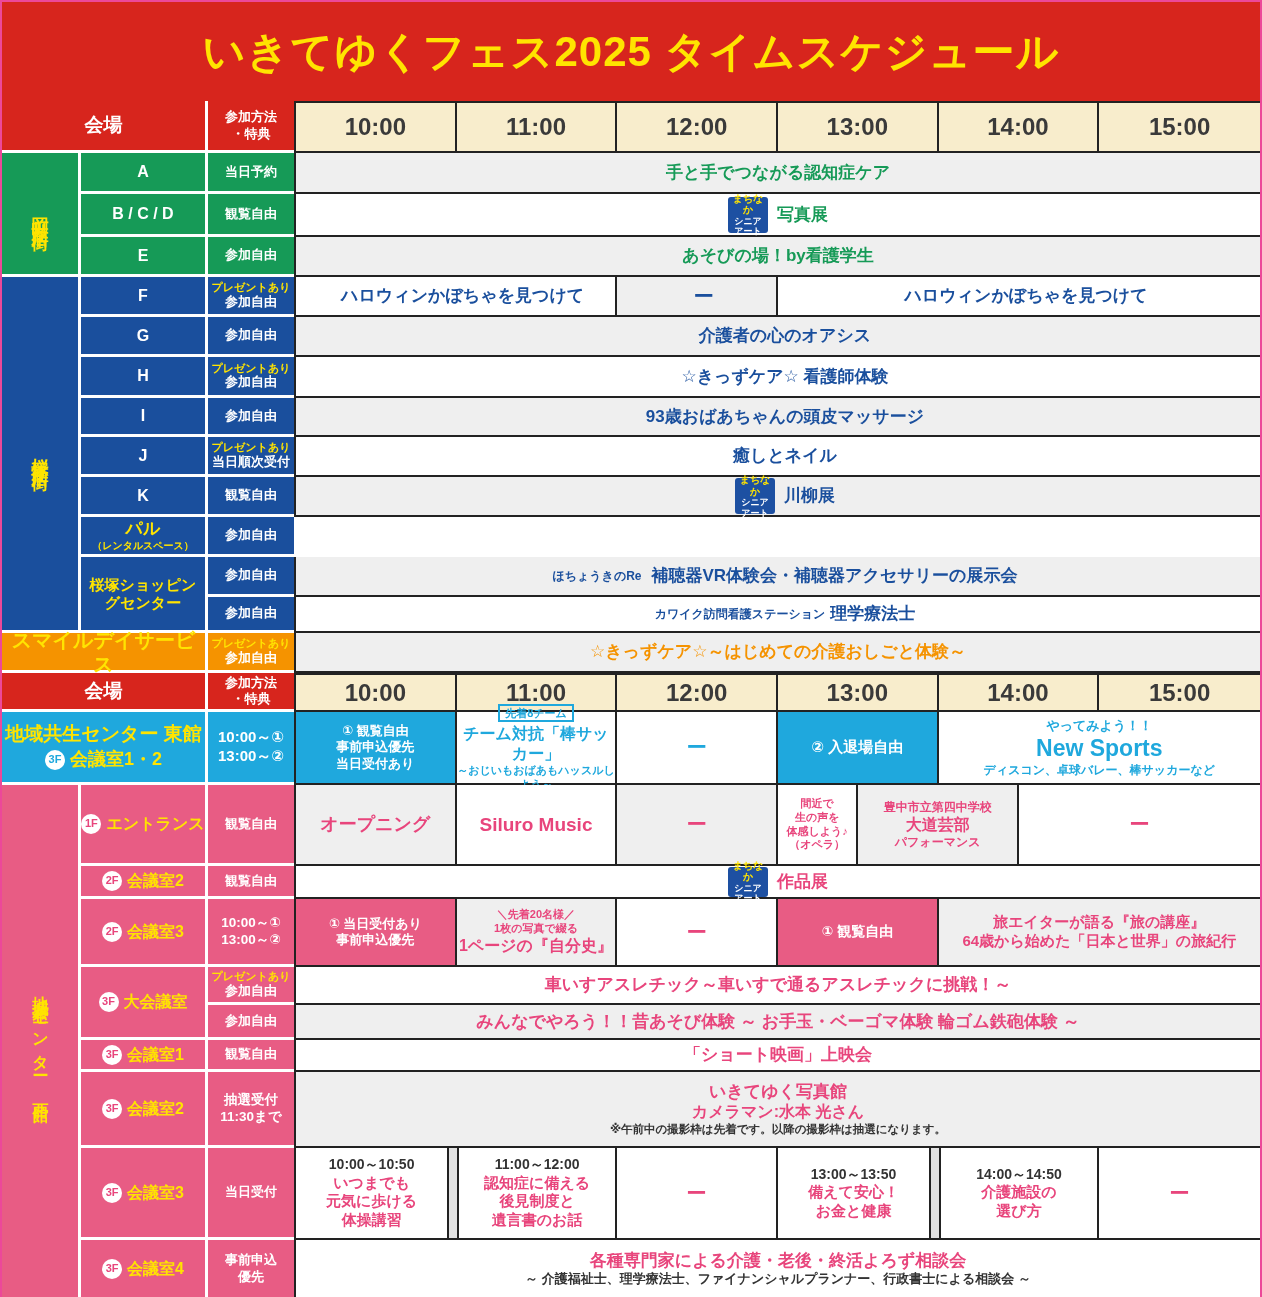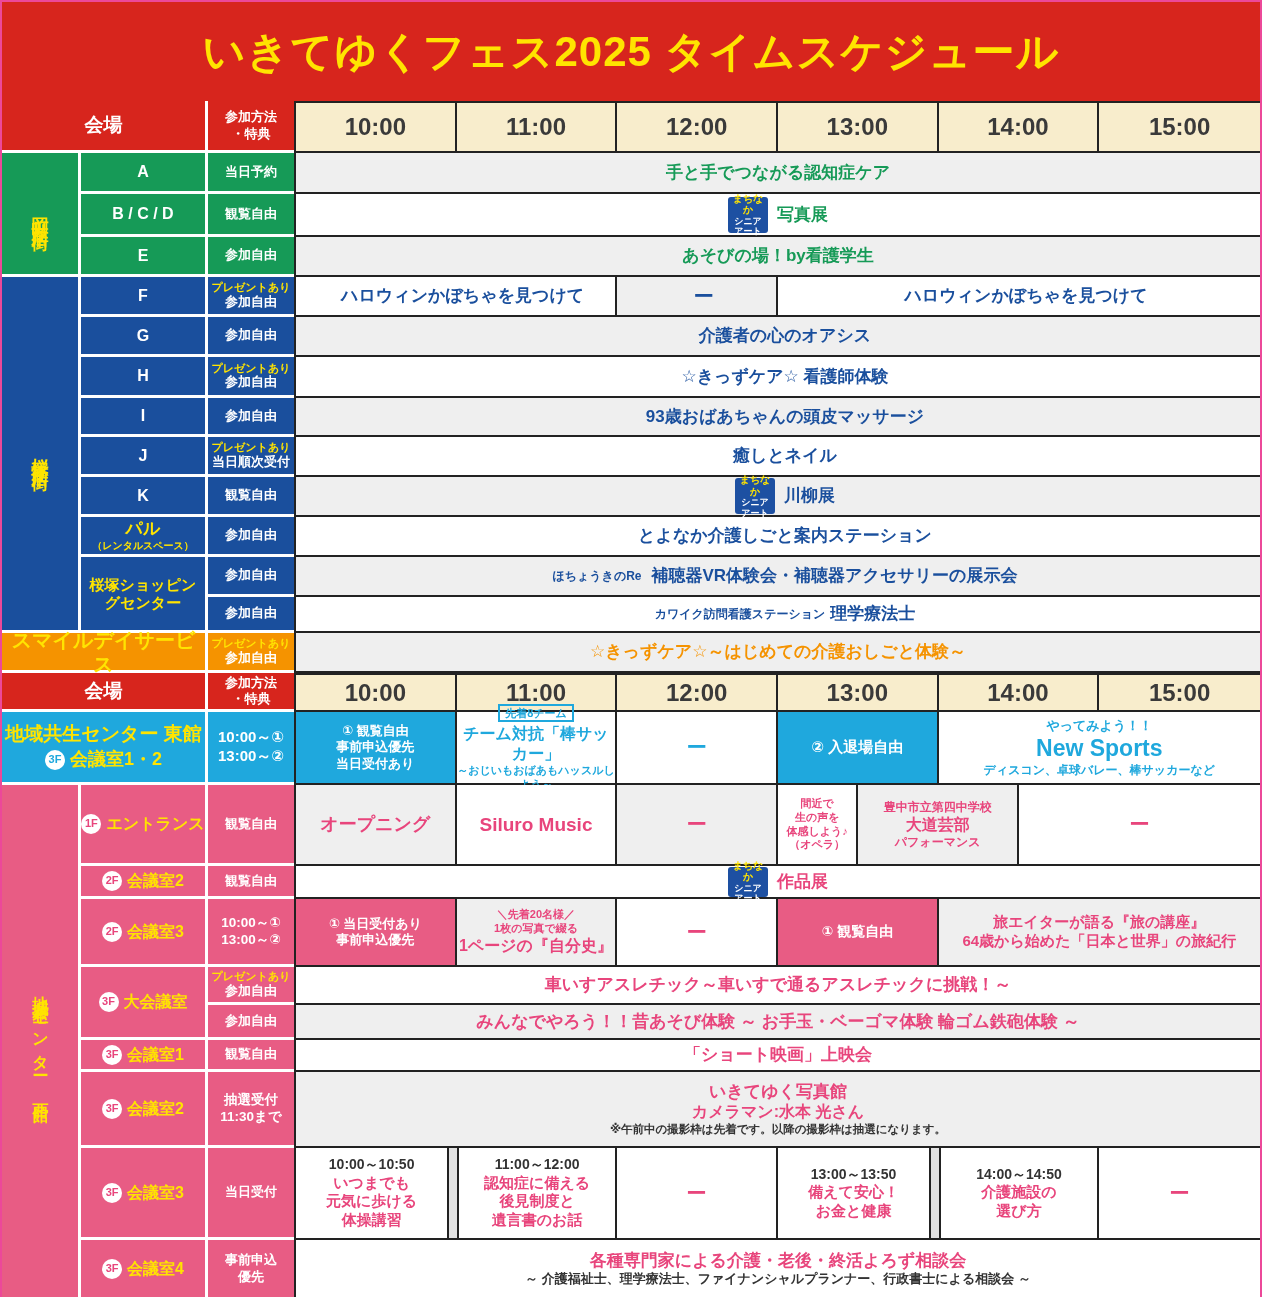--- a/index.html
+++ b/index.html
@@ -178,23 +178,20 @@
             <span>川柳展</span>
           </div>
         </div>
       </div>
       <div class="r" style="height:40px">
         <div class="lc bg-blue roomc">
           <span class="yl" style="font-size:17px">パル</span>
           <span class="yl" style="font-size:10px">（レンタルスペース）</span>
         </div>
         <div class="lc bg-blue methc">参加自由</div>
-        <div class="ev">
-            <div class="cell full lastc bg-w e-b">とよなか介護しごと案内ステーション</div>
-          </div>
       </div>
       <div class="r" style="height:76px">
         <div class="lc bg-blue roomc yl" style="font-size:15px;padding:0 4px">桜塚ショッピングセンター</div>
         <div class="col" style="flex:1">
           <div class="r" style="height:40px">
             <div class="lc bg-blue methc">参加自由</div>
             <div class="ev">
               <div class="cell full lastc bg-g e-b badge-row">
                 <span class="sm" style="margin-right:10px">ほちょうきのRe</span>
                 <span>補聴器VR体験会・補聴器アクセサリーの展示会</span>

